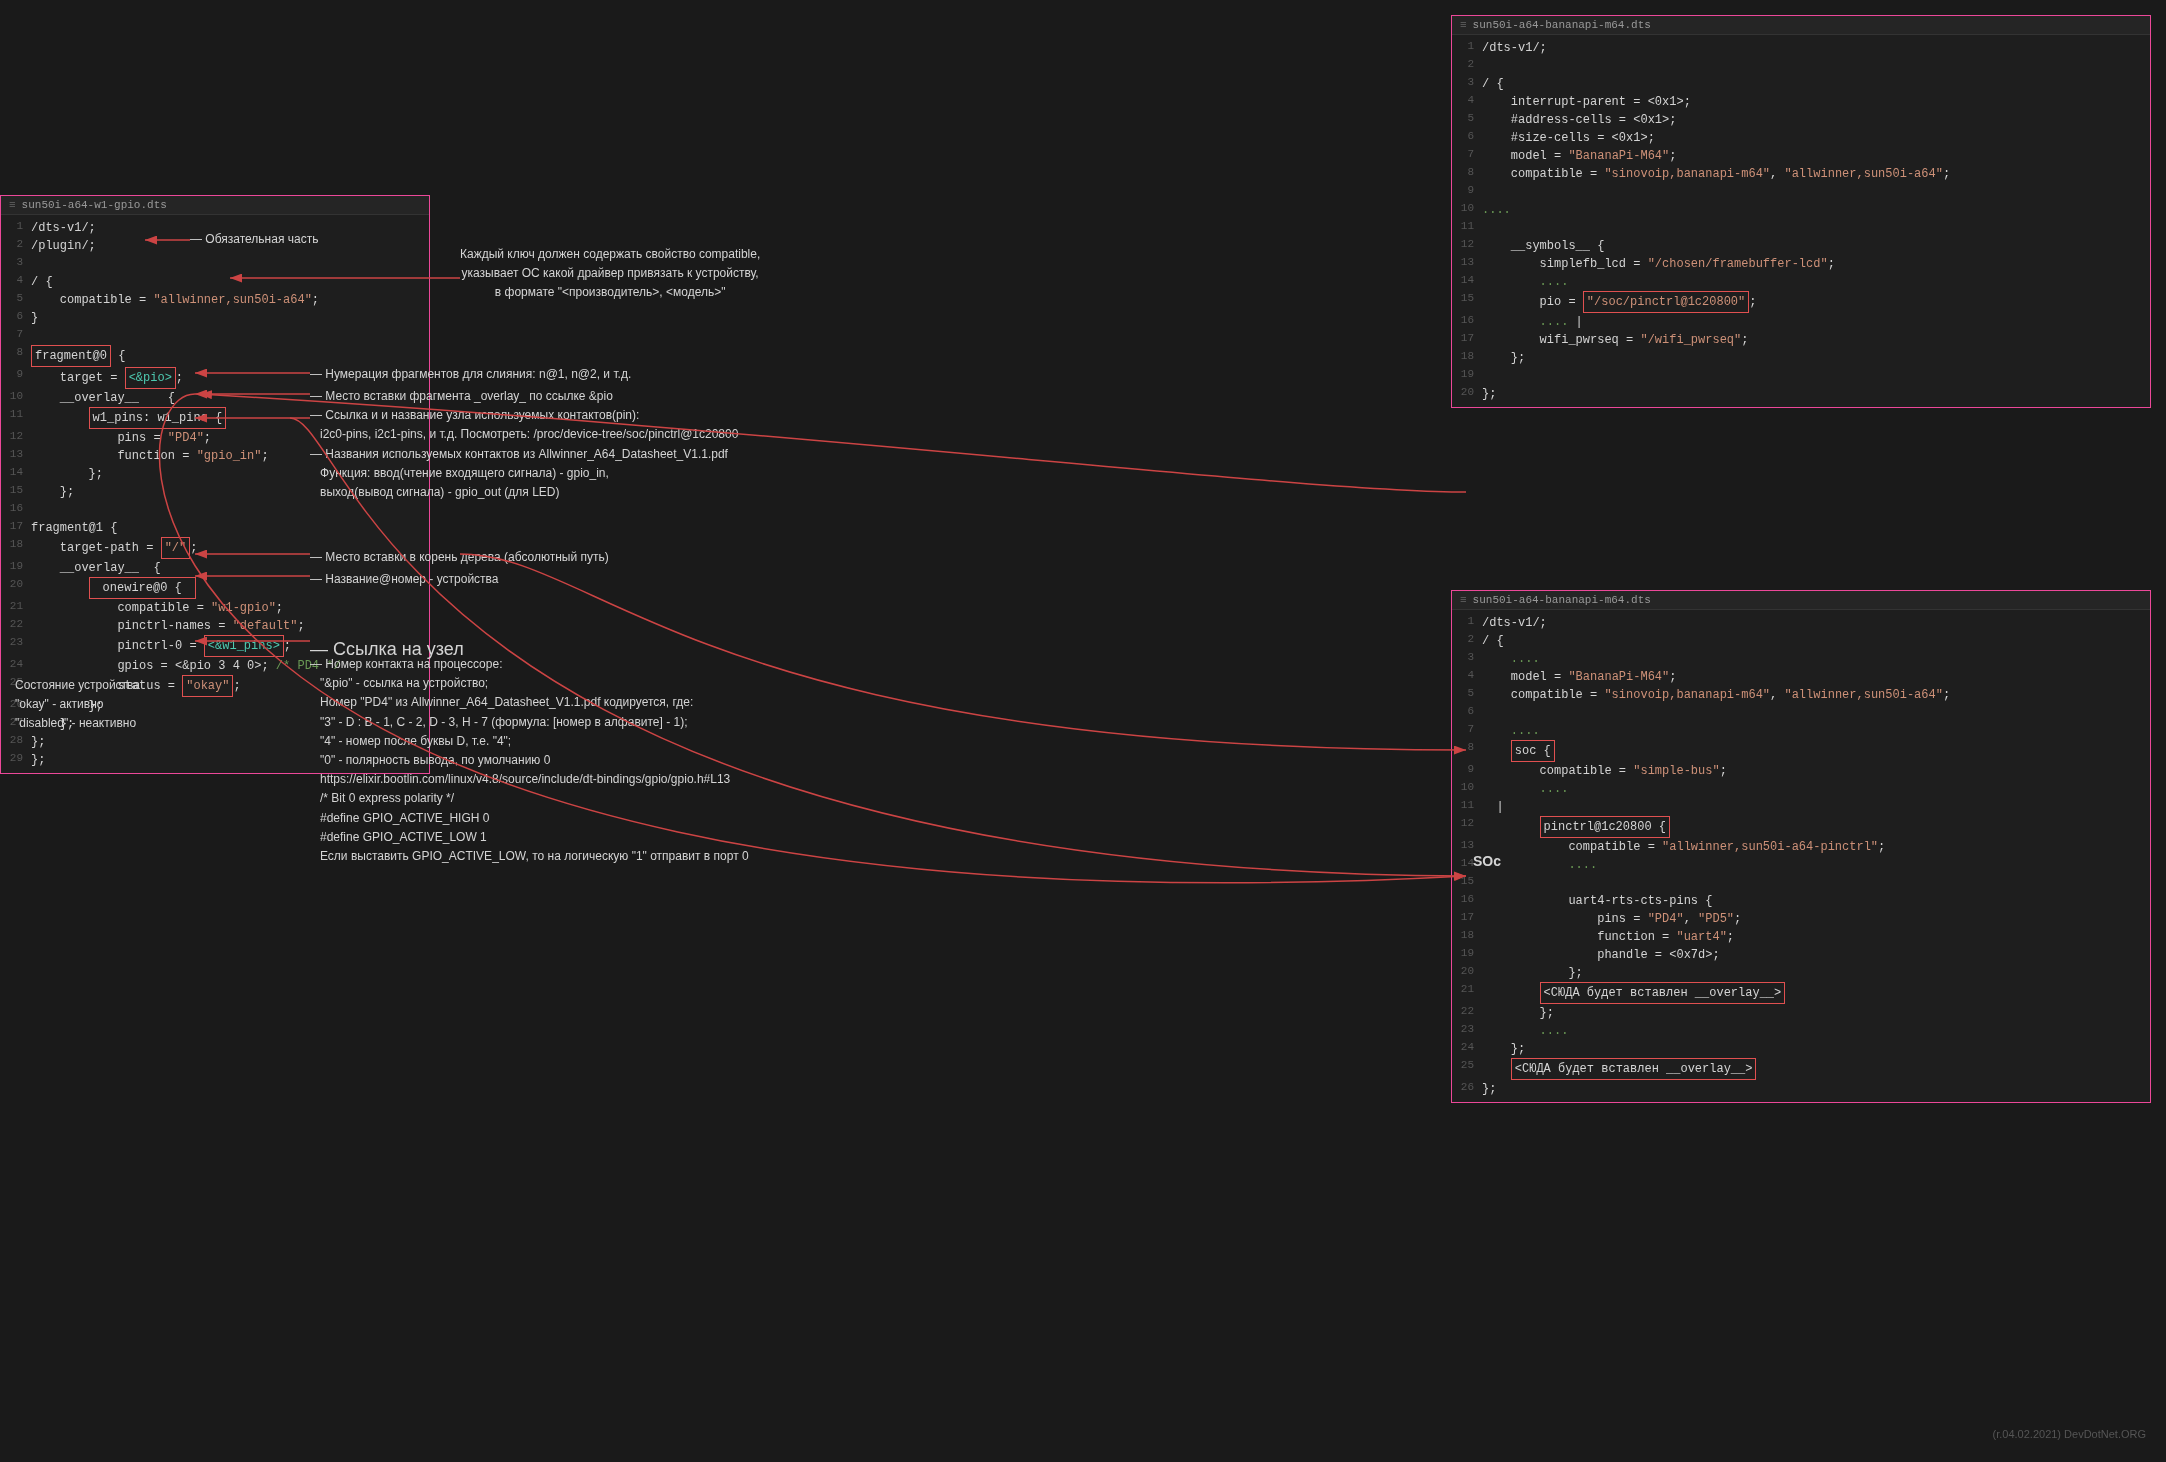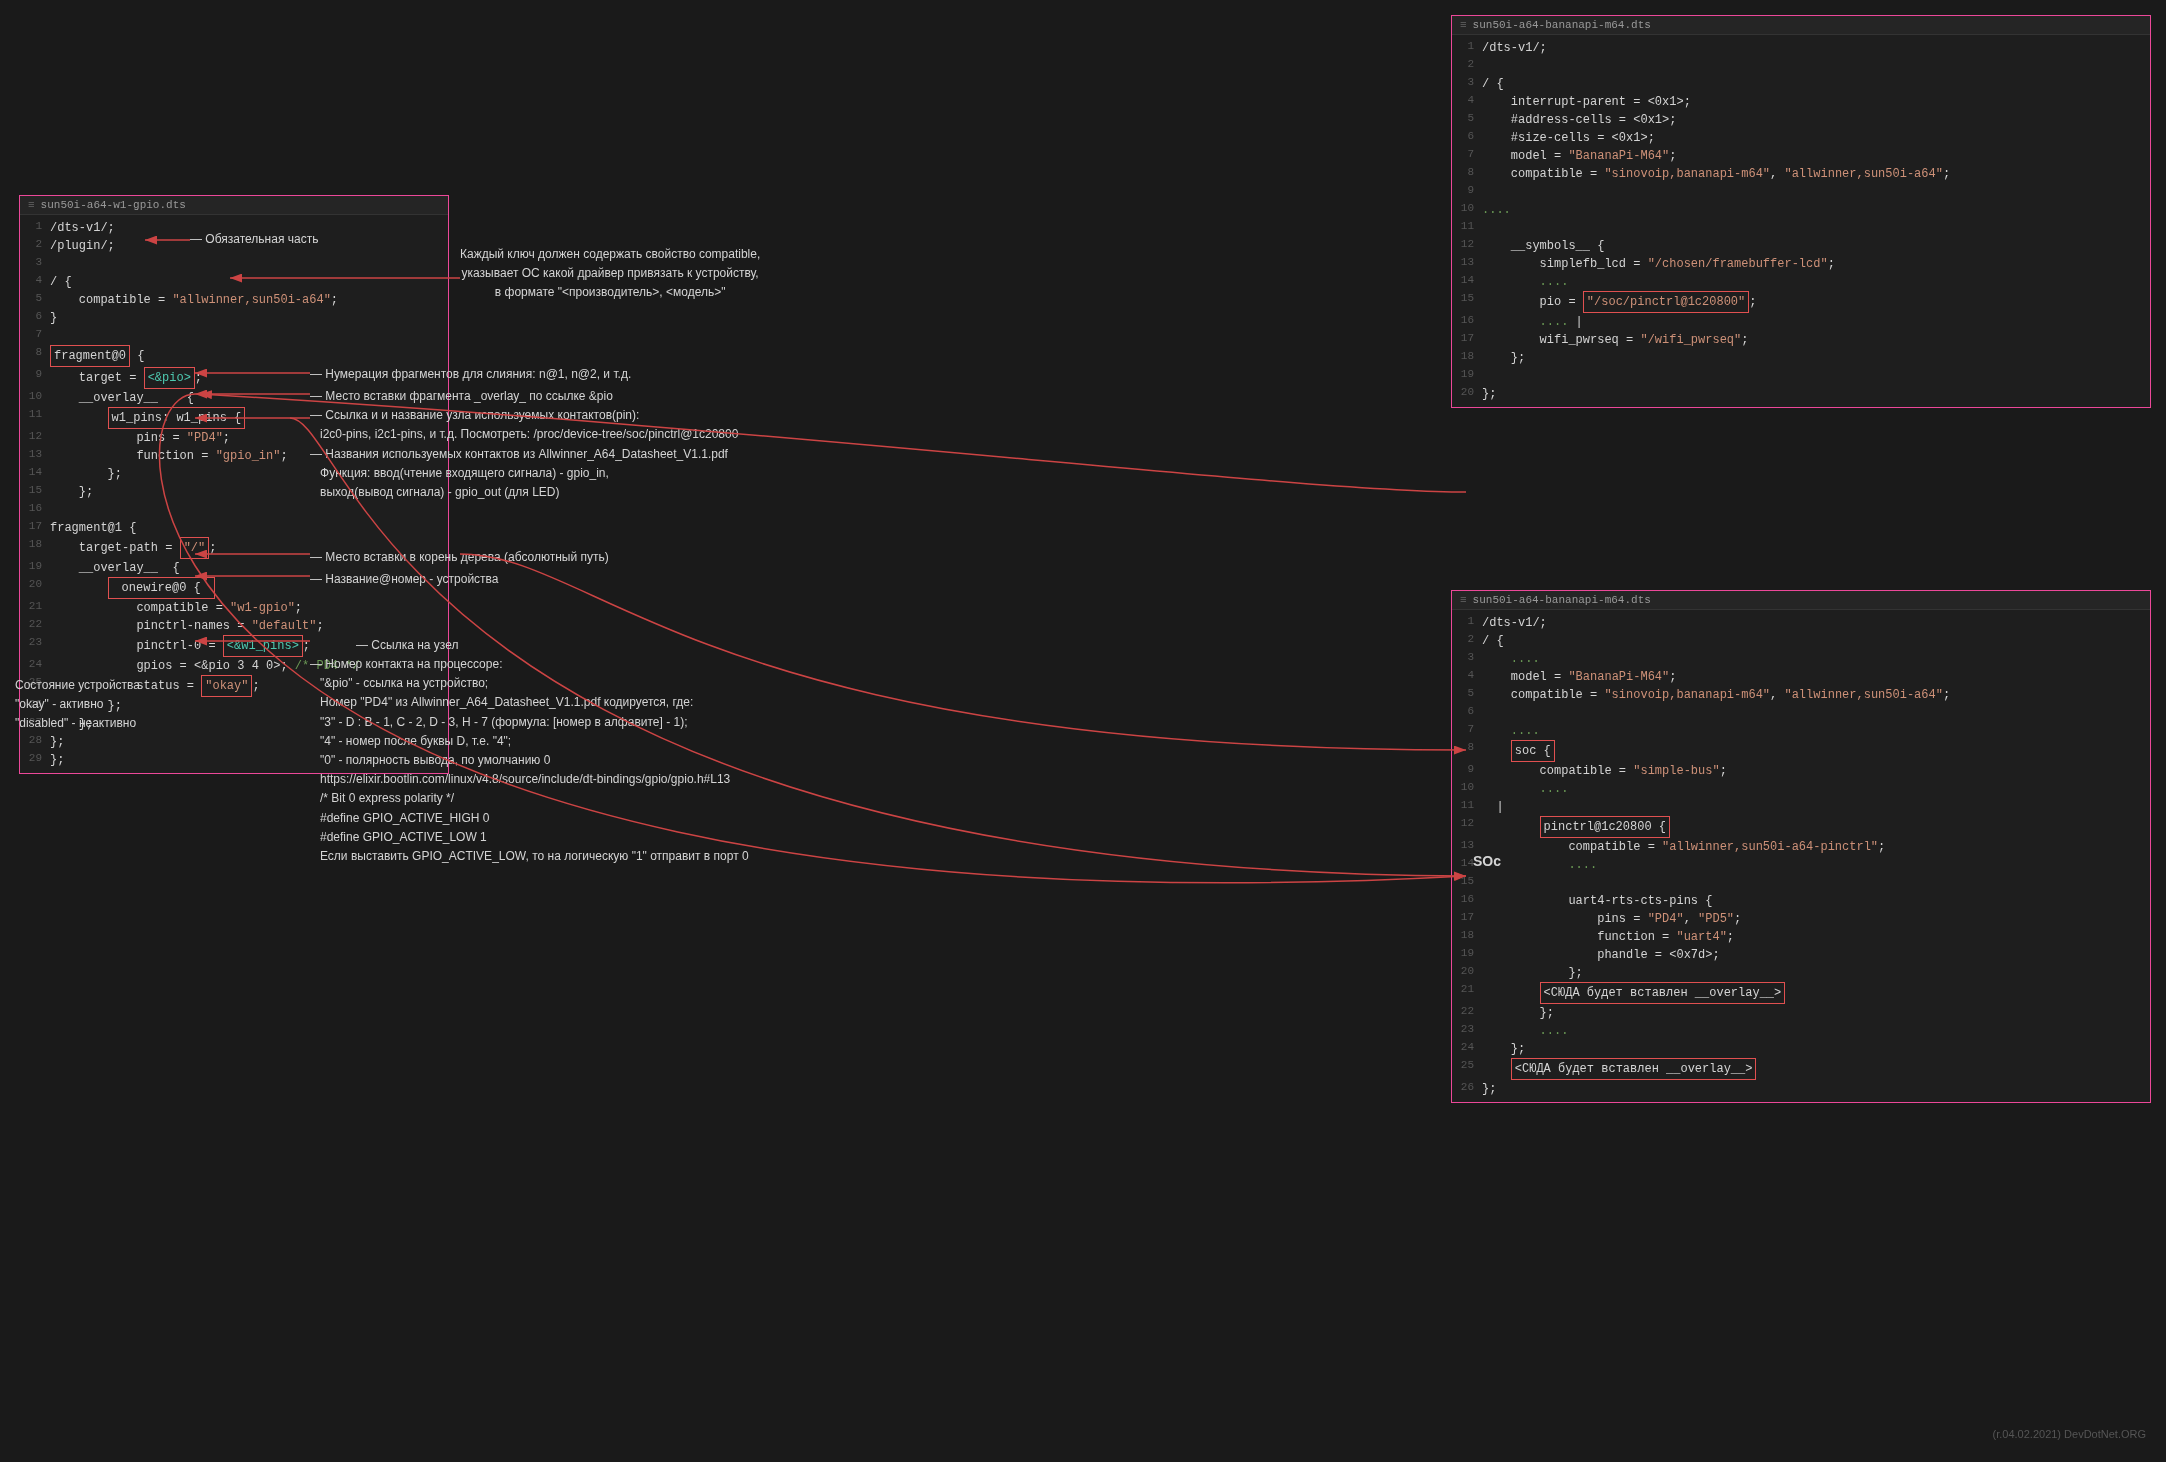--- a/index.html
+++ b/index.html
@@ -104,21 +104,21 @@
       top: 0;
       left: 0;
       width: 2166px;
       height: 1462px;
       pointer-events: none;
     }
 
     
     #panel-overlay {
       top: 195px;
-      left: 19px;
+      left: 0;
       width: 430px;
     }
 
     
     #panel-main-top {
       top: 15px;
       right: 15px;
       width: 680px;
     }
 
@@ -527,21 +527,21 @@
 </div>
 
 <div class="annotation" style="top:548px; left:310px; font-size:12px; color:#d4d4d4; white-space:nowrap;">
   — Место вставки в корень дерева (абсолютный путь)
 </div>
 
 <div class="annotation" style="top:570px; left:310px; font-size:12px; color:#d4d4d4; white-space:nowrap;">
   — Название@номер - устройства
 </div>
 
-<div class="annotation" style="top:636px; left:310px; font-size:12px; color:#d4d4d4; white-space:nowrap;margin-left:46px;">
+<div class="annotation" style="top:636px; left:310px; font-size:18px; color:#d4d4d4; white-space:nowrap;">
   — Ссылка на узел
 </div>
 
 <div class="annotation" style="top:655px; left:310px; font-size:12px; color:#d4d4d4; max-width:800px; line-height:1.6;">
   — Номер контакта на процессоре:<br>
   &nbsp;&nbsp;&nbsp;"&amp;pio" - ссылка на устройство;<br>
   &nbsp;&nbsp;&nbsp;Номер "PD4" из Allwinner_A64_Datasheet_V1.1.pdf кодируется, где:<br>
   &nbsp;&nbsp;&nbsp;"3" - D : B - 1, C - 2, D - 3, H - 7 (формула: [номер в алфавите] - 1);<br>
   &nbsp;&nbsp;&nbsp;"4" - номер после буквы D, т.е. "4";<br>
   &nbsp;&nbsp;&nbsp;"0" - полярность вывода, по умолчанию 0<br>

